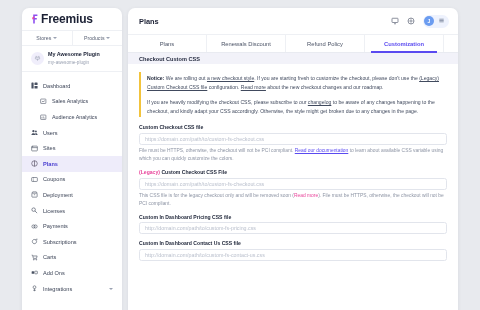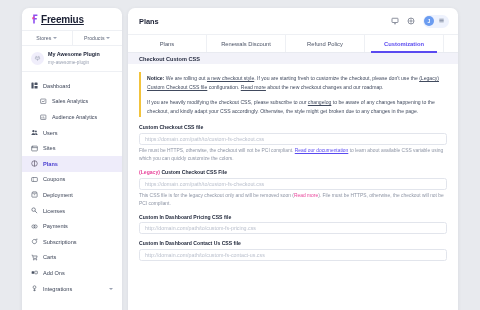--- a/index.html
+++ b/index.html
@@ -44,25 +44,24 @@
     border-bottom: 1px solid #eef0f4;
   }
   .brand-mark {
     width: 6px;
     height: 10px;
     position: relative;
     flex: none;
   }
   .brand-mark svg { display:block; }
   .brand-name {
-    font-size: 10px;
+    font-size: 12px;
     font-weight: bold;
     letter-spacing: -.2px;
     color: #1b2034;
-    text-decoration: underline;
   }
 
   .selector-row {
     display: flex;
     height: 14px;
     border-bottom: 1px solid #eef0f4;
   }
   .selector {
     flex: 1;
     display: flex;

